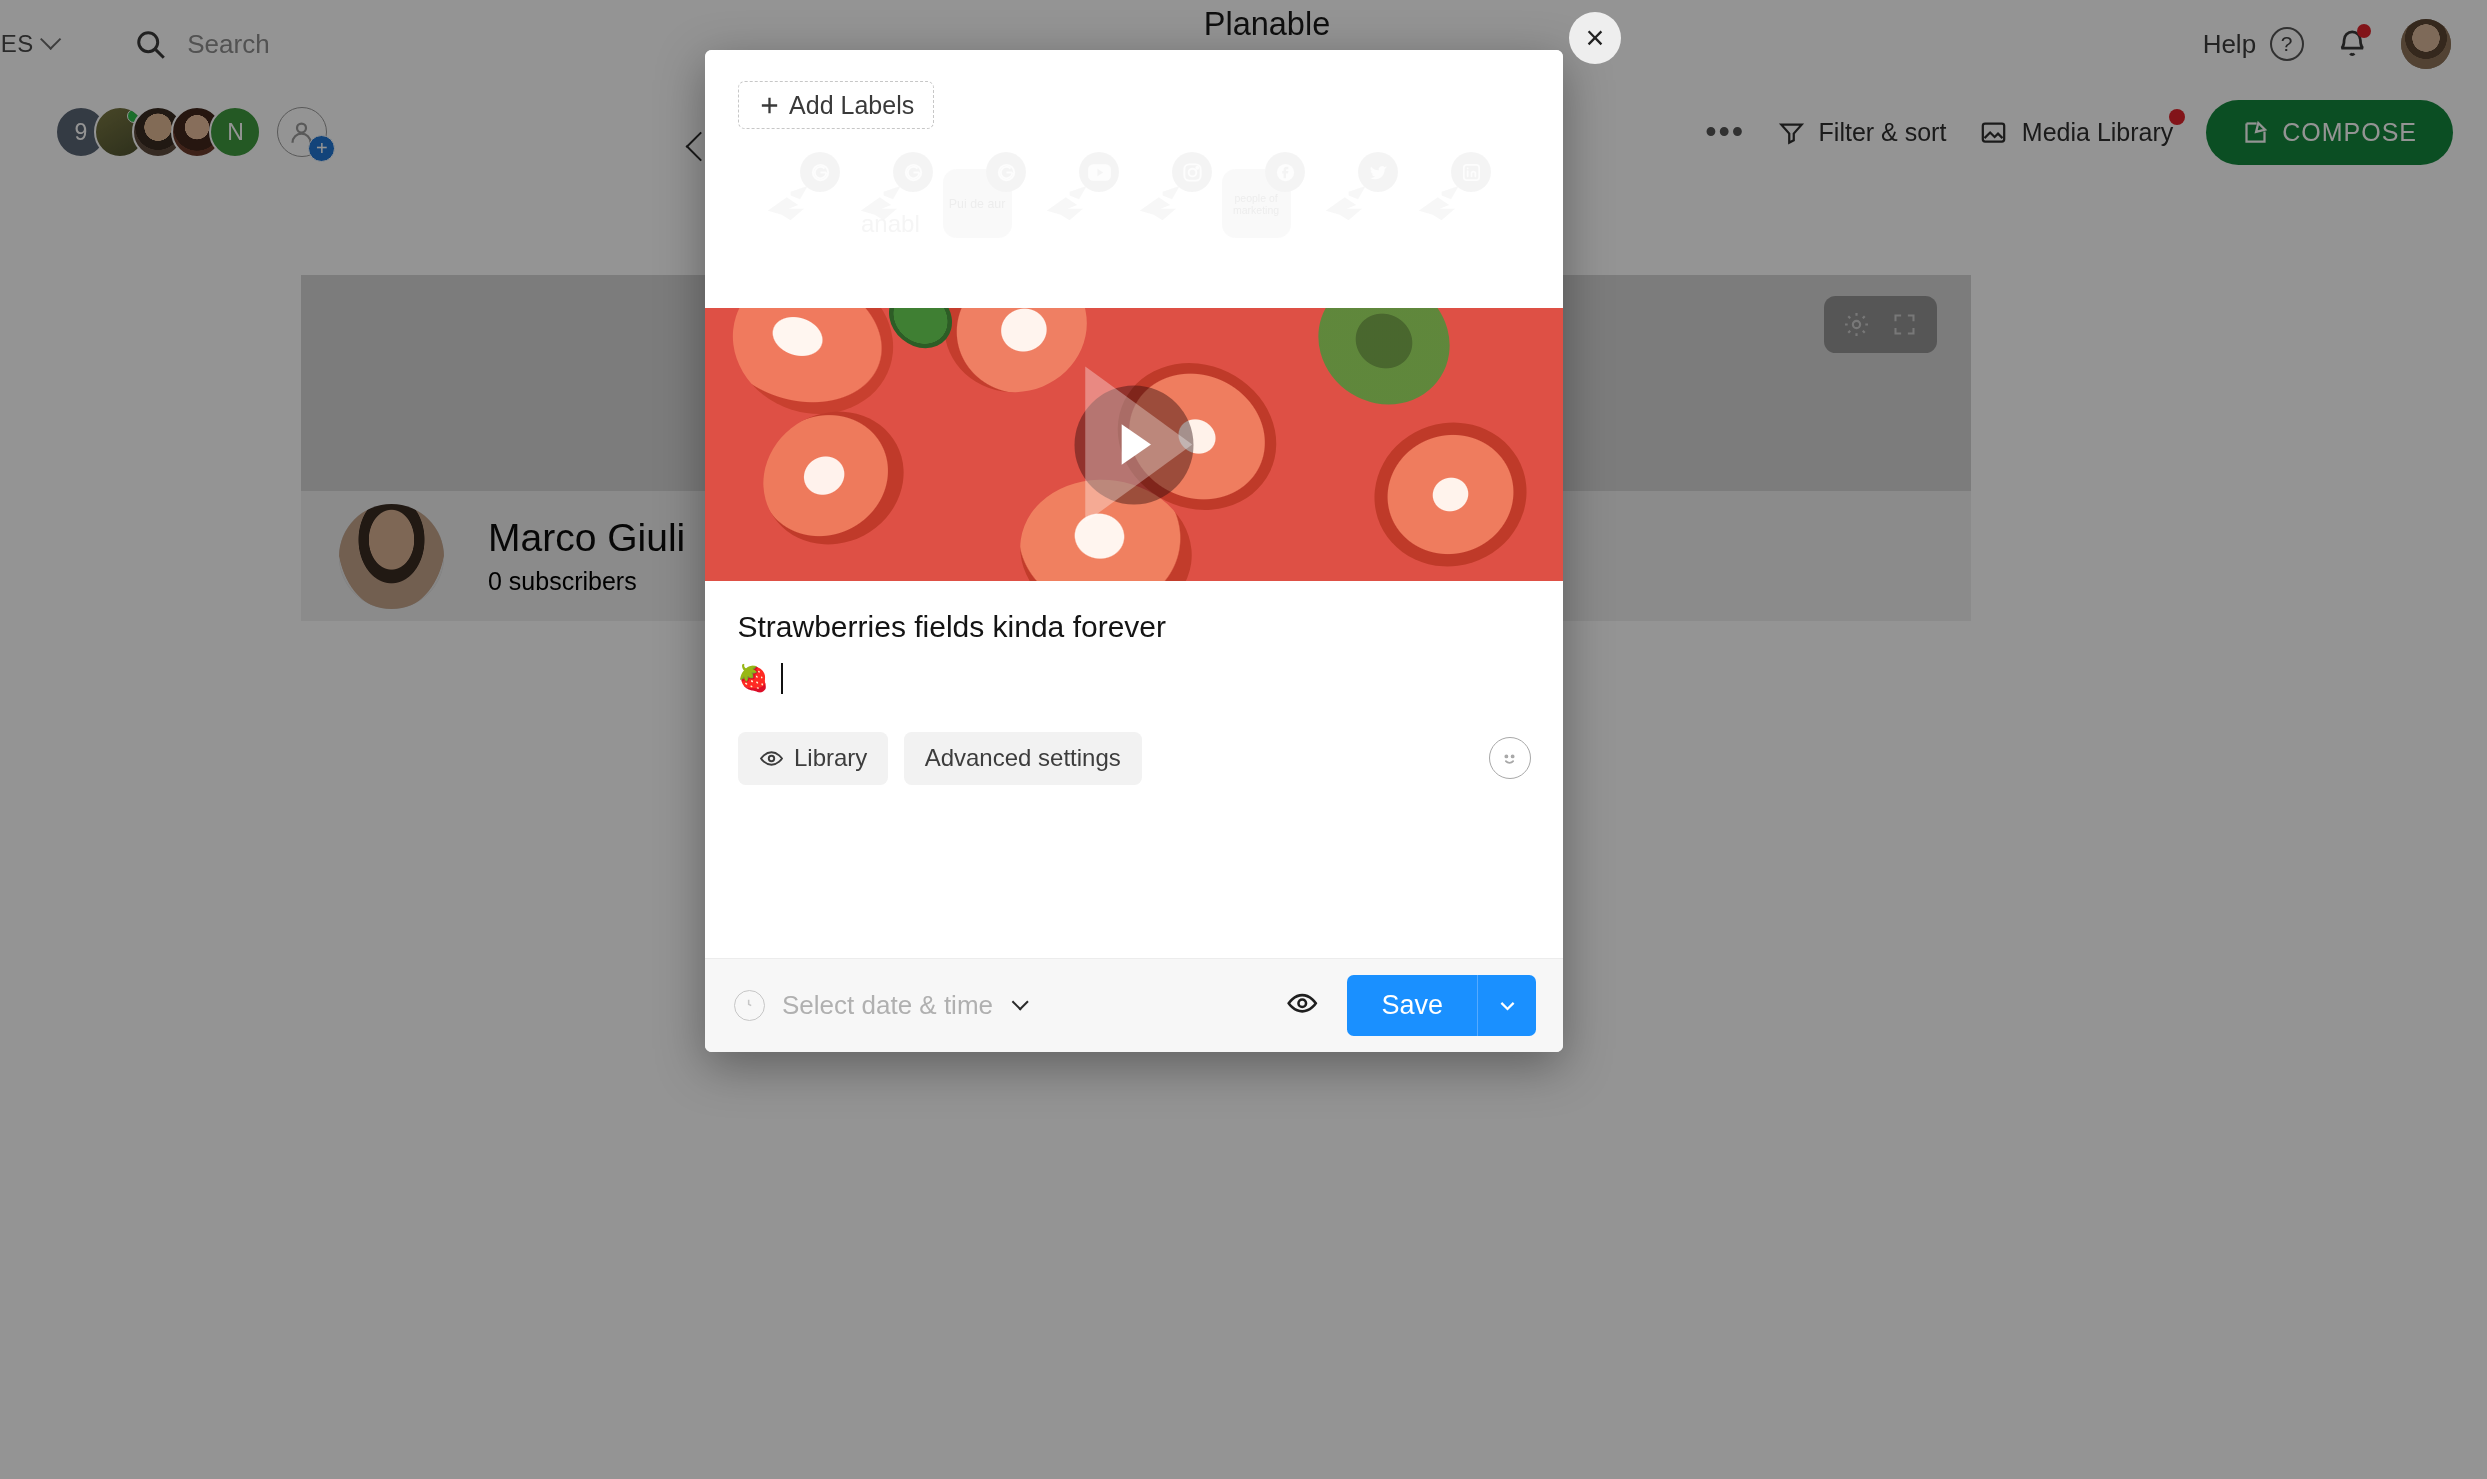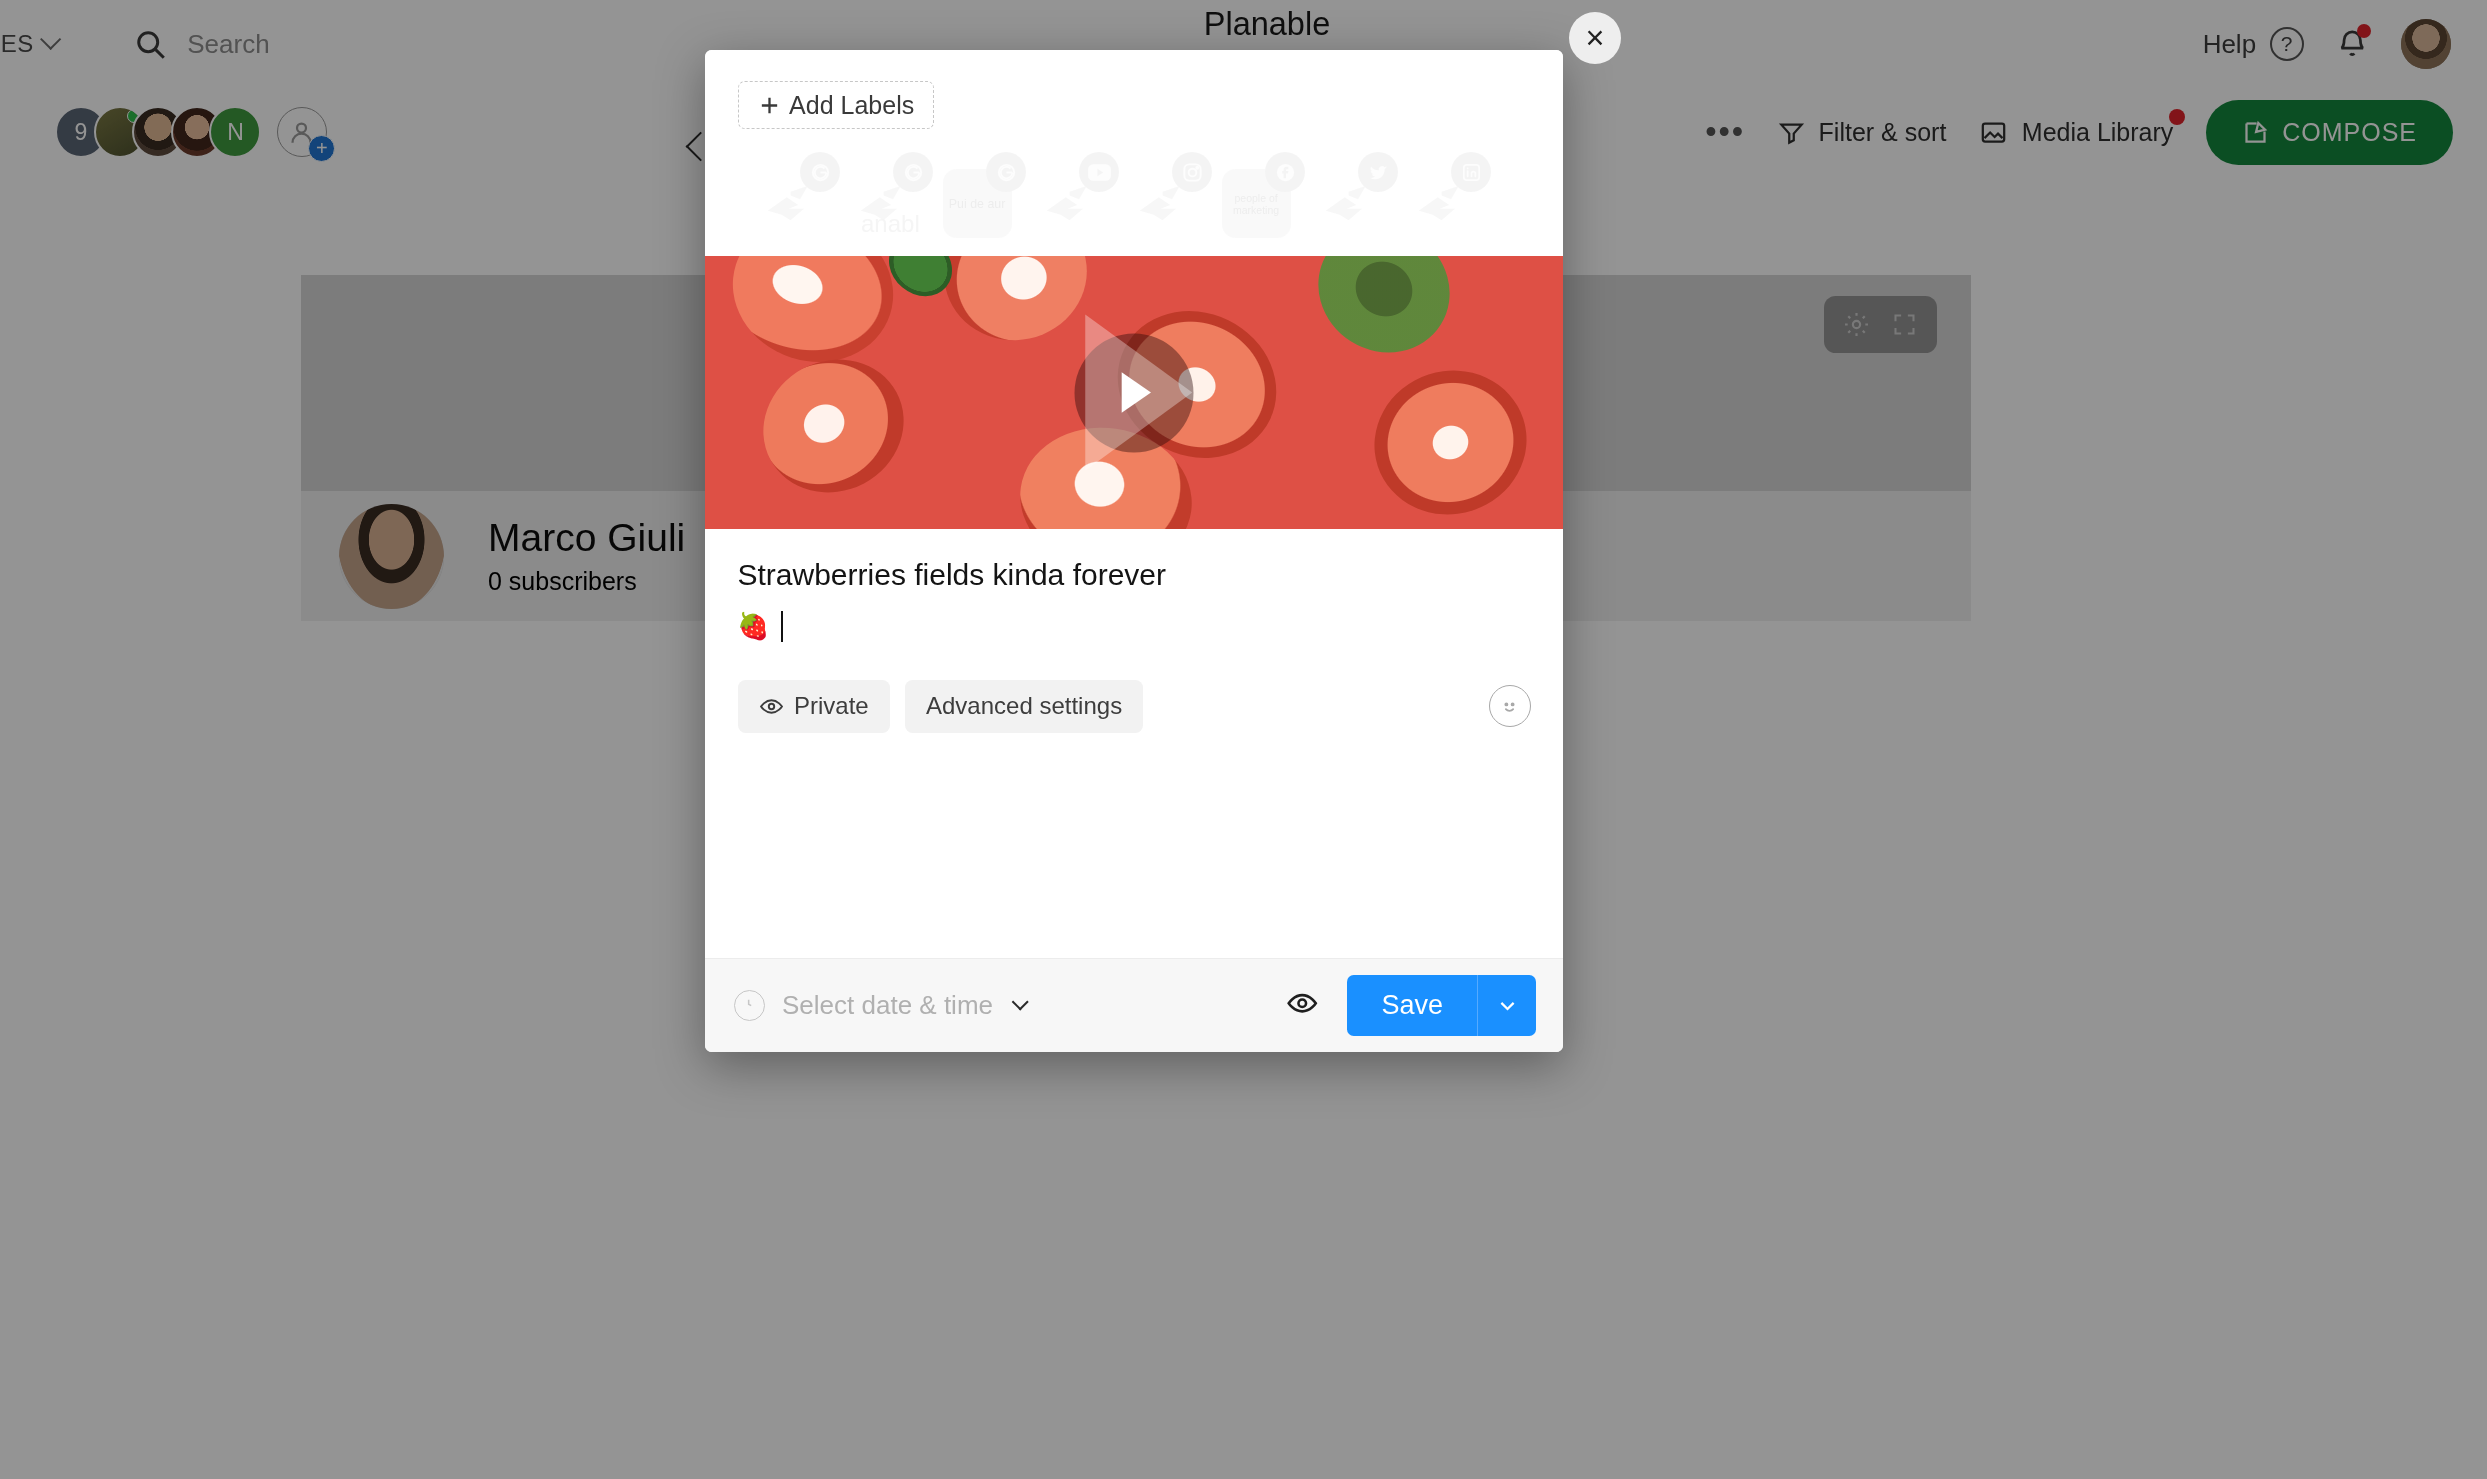--- a/index.html
+++ b/index.html
@@ -111,21 +111,21 @@
   .empty .cta { display: inline-block; margin-top: 50px; background: #1d63ab;
                 color: #fff; font-size: 29px; padding: 25px 42px; border-radius: 7.6px; }
 
   
   #scrim { position: absolute; inset: 0; background: rgba(0,0,0,.42); }
 
   
   #modal { position: absolute; left: 705px; top: 50px; width: 858px; height: 1002px;
            background: #fff; border-radius: 6.7px; overflow: hidden;
            box-shadow: 0 13.4px 48px rgba(0,0,0,.35); }
-  .m-top { height: 206px; background: #fff; padding: 31px 32.5px 0 32.5px; }
+  .m-top { height: 258px; background: #fff; padding: 31px 32.5px 0 32.5px; }
   .add-labels { display: inline-flex; align-items: center; gap: 8.6px;
                 border: 1.9px dashed #c7c7c7; border-radius: 6.7px;
                 padding: 8.6px 19px; font-size: 25px; color: #3a3a3a; }
   .acct-row { display: flex; align-items: flex-start; margin-top: 21px; padding-left: 13.4px; }
   .acct { position: relative; width: 93px; height: 92px; opacity: .35; }
   .acct .pic { position: absolute; left: 5.7px; top: 19px; width: 69px; height: 69px;
                border-radius: 13.4px; background: #f0f0f0; overflow: hidden;
                display: flex; align-items: center; justify-content: center;
                font-size: 12.4px; color: #cdcdcd; text-align: center; }
   .acct .pic.plain { background: transparent; }
@@ -517,21 +517,21 @@
         <span>🍓</span>
         <span class="caret"></span>
       </div>
 
       <div class="m-chips">
         <div class="chip">
           <svg width="25" height="25" viewBox="0 0 24 24" fill="none" stroke="#3d3d3d" stroke-width="1.9">
             <path d="M2 12s3.8-6 10-6 10 6 10 6-3.8 6-10 6-10-6-10-6z"></path>
               <circle cx="12" cy="12" r="2.6"></circle>
           </svg>
-          <span>Private</span>
+          <span>Library</span>
         </div>
         <div class="chip">
           <span>Advanced settings</span>
         </div>
         <div class="smiley">
           <svg width="25" height="25" viewBox="0 0 24 24" fill="none" stroke="#a8a8a8" stroke-width="1.7">
             <circle cx="9" cy="10" r="1"></circle>
               <circle cx="15" cy="10" r="1"></circle>
             <path d="M8.5 14.5a4.5 4.5 0 0 0 7 0" stroke-linecap="round"></path>
           </svg>

